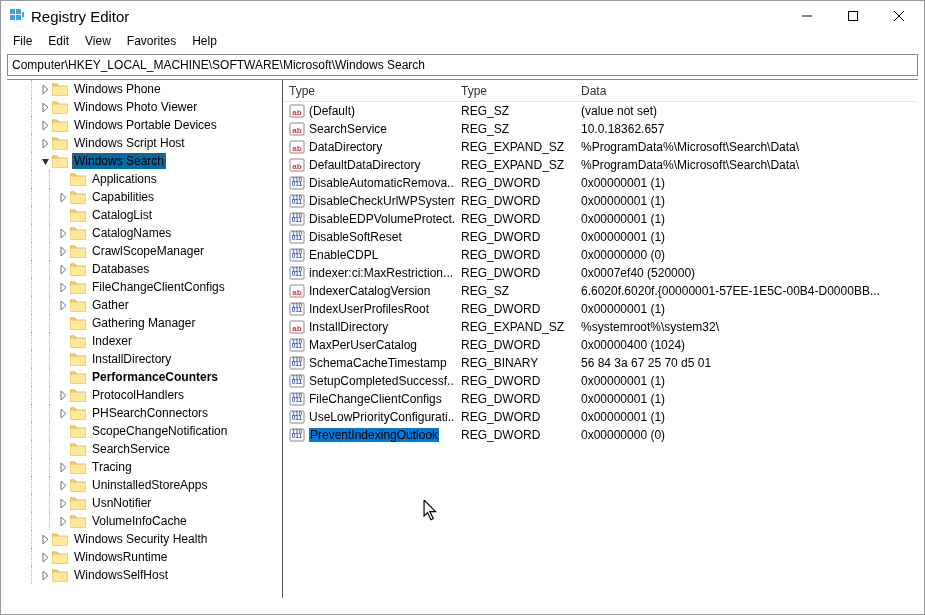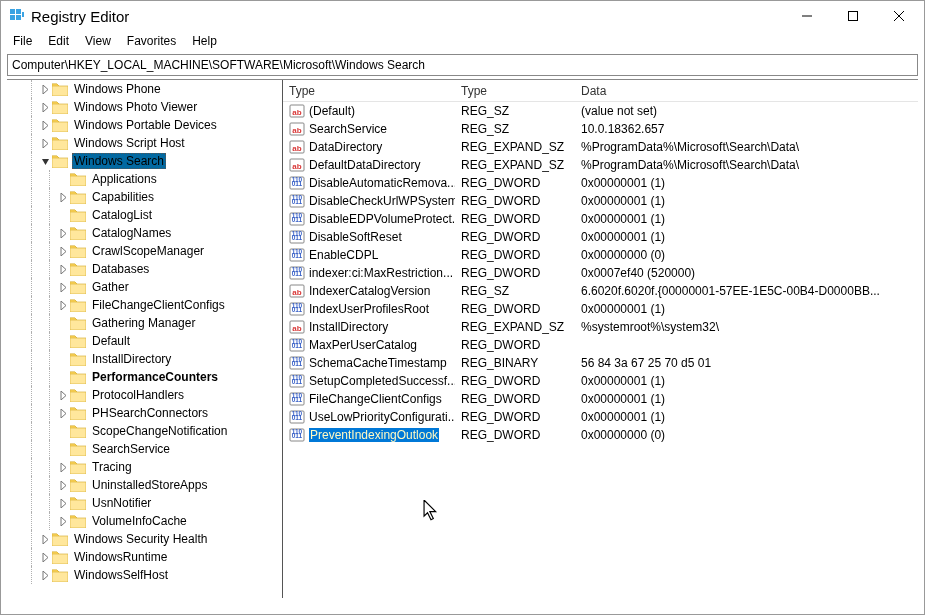--- a/index.html
+++ b/index.html
@@ -58,21 +58,21 @@
   }
   .colh { padding:4px 6px; color:#333; border-right:1px solid transparent; }
   .coln { width:172px; }
   .colt { width:120px; }
   .cold { flex:1; }
   .row { display:flex; height:18px; align-items:center; white-space:nowrap; }
   .row .c { padding:0 6px; overflow:hidden; text-overflow:ellipsis; }
   .row .cn { width:172px; display:flex; align-items:center; gap:4px; }
   .row .ct { width:120px; }
   .row .cd { flex:1; }
-  .row.sel .nametext { background:#0078d7; color:#fef9c3; padding:0 1px; }
+  .row.sel .nametext { background:#0078d7; color:#000000; padding:0 1px; }
   .valicon { width:16px; height:16px; flex:0 0 16px; }
   .hscroll { height:16px; overflow-x:scroll; margin:0 6px; }
   .hscroll-inner { width:1200px; height:1px; }
   .cursor { position:absolute; width:16px; height:22px; pointer-events:none; }
 </style>
 </head>
 <body>
 
 <div class="titlebar">
   <svg class="appicon" viewBox="0 0 16 16">
@@ -286,61 +286,61 @@
           <div class="node" style="padding-left:50px">
     <span class="exp ">
               <svg width="9" height="9" viewBox="0 0 9 9">
                 <path d="M2 0 L7 4.5 L2 9 Z" fill="none" stroke="#777" stroke-width="1"></path>
               </svg>
             </span>
     <svg class="folder" viewBox="0 0 16 14">
               <path d="M0 2 L5 2 L7 4 L16 4 L16 14 L0 14 Z" fill="#ffe79c" stroke="#d8b13a" stroke-width="0.7"></path>
               <path d="M0 2 L5 2 L7 4 L0 4 Z" fill="#ffd658" stroke="#d8b13a" stroke-width="0.7"></path>
             </svg>
+    <span class="label ">FileChangeClientConfigs</span>
+  </div>
+        </li>
+        <li style="position: relative;">
+          <span style="position:absolute;left:24px;top:0;bottom:0;border-left:1px dotted #b0b0b0;"></span>
+          <span style="position:absolute;left:42px;top:0;bottom:0;border-left:1px dotted #b0b0b0;"></span>
+          <div class="node" style="padding-left:50px">
+    <span class="exp ">
+              <svg width="9" height="9" viewBox="0 0 9 9">
+                <path d="M2 0 L7 4.5 L2 9 Z" fill="none" stroke="#777" stroke-width="1"></path>
+              </svg>
+            </span>
+    <svg class="folder" viewBox="0 0 16 14">
+              <path d="M0 2 L5 2 L7 4 L16 4 L16 14 L0 14 Z" fill="#ffe79c" stroke="#d8b13a" stroke-width="0.7"></path>
+              <path d="M0 2 L5 2 L7 4 L0 4 Z" fill="#ffd658" stroke="#d8b13a" stroke-width="0.7"></path>
+            </svg>
     <span class="label ">Gather</span>
   </div>
         </li>
         <li style="position: relative;">
           <span style="position:absolute;left:24px;top:0;bottom:0;border-left:1px dotted #b0b0b0;"></span>
           <span style="position:absolute;left:42px;top:0;bottom:0;border-left:1px dotted #b0b0b0;"></span>
           <div class="node" style="padding-left:50px">
-    <span class="exp ">
-              <svg width="9" height="9" viewBox="0 0 9 9">
-                <path d="M2 0 L7 4.5 L2 9 Z" fill="none" stroke="#777" stroke-width="1"></path>
-              </svg>
-            </span>
-    <svg class="folder" viewBox="0 0 16 14">
-              <path d="M0 2 L5 2 L7 4 L16 4 L16 14 L0 14 Z" fill="#ffe79c" stroke="#d8b13a" stroke-width="0.7"></path>
-              <path d="M0 2 L5 2 L7 4 L0 4 Z" fill="#ffd658" stroke="#d8b13a" stroke-width="0.7"></path>
-            </svg>
-    <span class="label ">FileChangeClientConfigs</span>
-  </div>
-        </li>
-        <li style="position: relative;">
-          <span style="position:absolute;left:24px;top:0;bottom:0;border-left:1px dotted #b0b0b0;"></span>
-          <span style="position:absolute;left:42px;top:0;bottom:0;border-left:1px dotted #b0b0b0;"></span>
-          <div class="node" style="padding-left:50px">
     <span class="exp "></span>
     <svg class="folder" viewBox="0 0 16 14">
               <path d="M0 2 L5 2 L7 4 L16 4 L16 14 L0 14 Z" fill="#ffe79c" stroke="#d8b13a" stroke-width="0.7"></path>
               <path d="M0 2 L5 2 L7 4 L0 4 Z" fill="#ffd658" stroke="#d8b13a" stroke-width="0.7"></path>
             </svg>
     <span class="label ">Gathering Manager</span>
   </div>
         </li>
         <li style="position: relative;">
           <span style="position:absolute;left:24px;top:0;bottom:0;border-left:1px dotted #b0b0b0;"></span>
           <span style="position:absolute;left:42px;top:0;bottom:0;border-left:1px dotted #b0b0b0;"></span>
           <div class="node" style="padding-left:50px">
     <span class="exp "></span>
     <svg class="folder" viewBox="0 0 16 14">
               <path d="M0 2 L5 2 L7 4 L16 4 L16 14 L0 14 Z" fill="#ffe79c" stroke="#d8b13a" stroke-width="0.7"></path>
               <path d="M0 2 L5 2 L7 4 L0 4 Z" fill="#ffd658" stroke="#d8b13a" stroke-width="0.7"></path>
             </svg>
-    <span class="label ">Default</span>
+    <span class="label ">Indexer</span>
   </div>
         </li>
         <li style="position: relative;">
           <span style="position:absolute;left:24px;top:0;bottom:0;border-left:1px dotted #b0b0b0;"></span>
           <span style="position:absolute;left:42px;top:0;bottom:0;border-left:1px dotted #b0b0b0;"></span>
           <div class="node" style="padding-left:50px">
     <span class="exp "></span>
     <svg class="folder" viewBox="0 0 16 14">
               <path d="M0 2 L5 2 L7 4 L16 4 L16 14 L0 14 Z" fill="#ffe79c" stroke="#d8b13a" stroke-width="0.7"></path>
               <path d="M0 2 L5 2 L7 4 L0 4 Z" fill="#ffd658" stroke="#d8b13a" stroke-width="0.7"></path>
@@ -687,20 +687,21 @@
         <div class="row">
     <div class="c cn">
             <svg class="valicon" viewBox="0 0 16 16">
               <rect x="1" y="2" width="14" height="12" rx="1" fill="#fff" stroke="#888"></rect>
               <text x="8" y="11" font-size="6.5" font-weight="bold" fill="#3a62c7" text-anchor="middle">011</text>
               <text x="8" y="7" font-size="6.5" font-weight="bold" fill="#3a62c7" text-anchor="middle">110</text>
             </svg>
             <span class="nametext">MaxPerUserCatalog</span>
           </div>
     <div class="c ct">REG_DWORD</div>
+    <div class="c cd">0x00000400 (1024)</div>
         </div>
         <div class="row">
     <div class="c cn">
             <svg class="valicon" viewBox="0 0 16 16">
               <rect x="1" y="2" width="14" height="12" rx="1" fill="#fff" stroke="#888"></rect>
               <text x="8" y="11" font-size="6.5" font-weight="bold" fill="#3a62c7" text-anchor="middle">011</text>
               <text x="8" y="7" font-size="6.5" font-weight="bold" fill="#3a62c7" text-anchor="middle">110</text>
             </svg>
             <span class="nametext">SchemaCacheTimestamp</span>
           </div>

